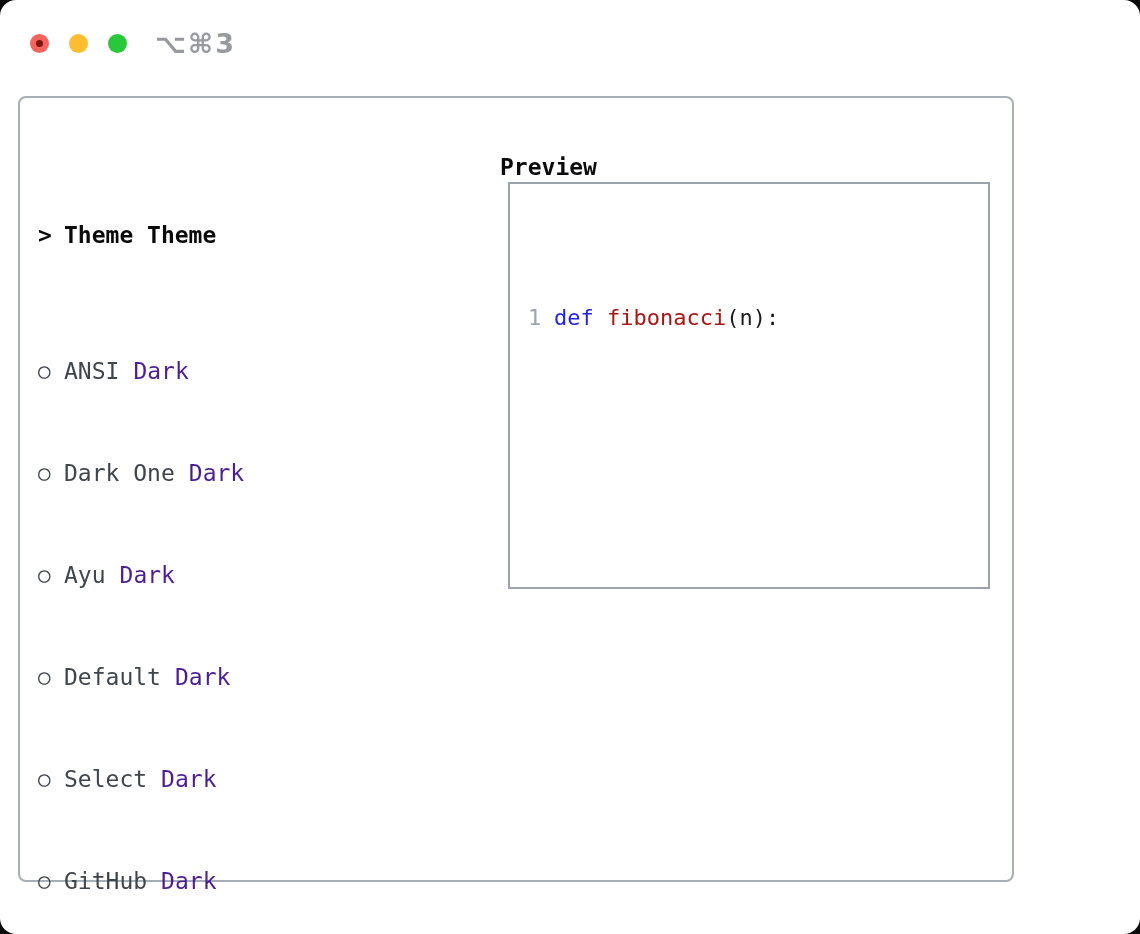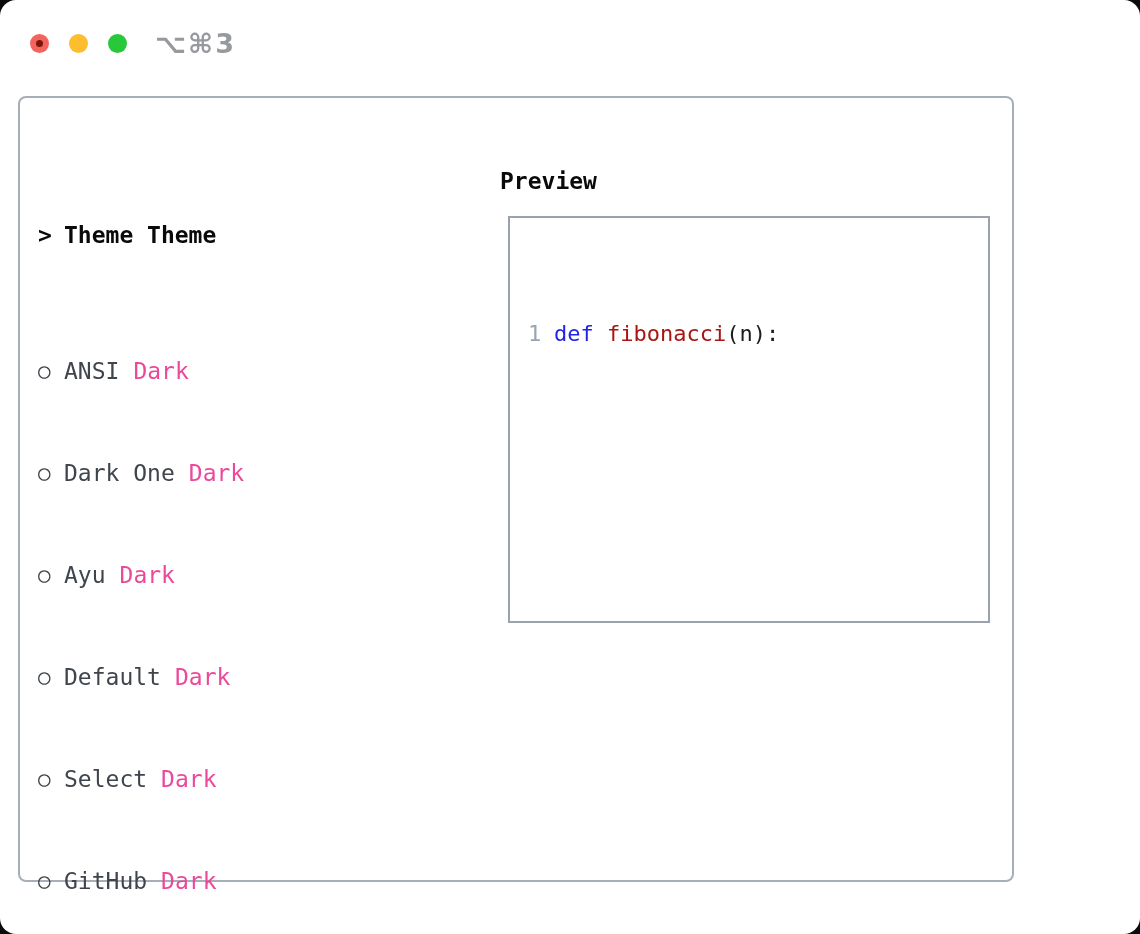--- a/index.html
+++ b/index.html
@@ -38,33 +38,33 @@
   
   .left-col{
     position:absolute;left:18px;top:52px;
     font-size:23px;line-height:34px;color:#3f454c;
     white-space:pre;
   }
   .row{display:flex;align-items:center;height:34px;}
   .bullet{display:inline-block;width:26px;font-size:21px;color:#3f454c;}
   .cursor{display:inline-block;width:26px;font-weight:bold;color:#0a0a0a;}
   .heading{font-weight:bold;color:#0a0a0a;}
-  .variant{color:#ec4899;margin-left:14px;}
+  .variant{color:#4c1d95;margin-left:14px;}
   
   .preview-title{
-    position:absolute;left:480px;top:66px;height:34px;
+    position:absolute;left:480px;top:52px;height:34px;
     display:flex;align-items:center;
     font-size:23px;font-weight:bold;color:#0a0a0a;text-align:right;
   }
   .preview-pane{
-    position:absolute;left:488px;top:118px;
+    position:absolute;left:488px;top:84px;
     width:482px;height:407px;
     border:2px solid #9aa2ad;box-sizing:border-box;
     background:#ffffff;
-    padding:31px 0 0 18px;
+    padding:49px 0 0 18px;
     font-size:22px;line-height:34px;
     white-space:pre;overflow:hidden;
   }
   .cl{height:34px;}
   .ln{display:inline-block;width:26px;color:#9aa3ae;}
   .kw{color:#2323e6;}
   .fn{color:#ab1414;}
   .pl{color:#1c1c1c;}
 </style>
 </head>

